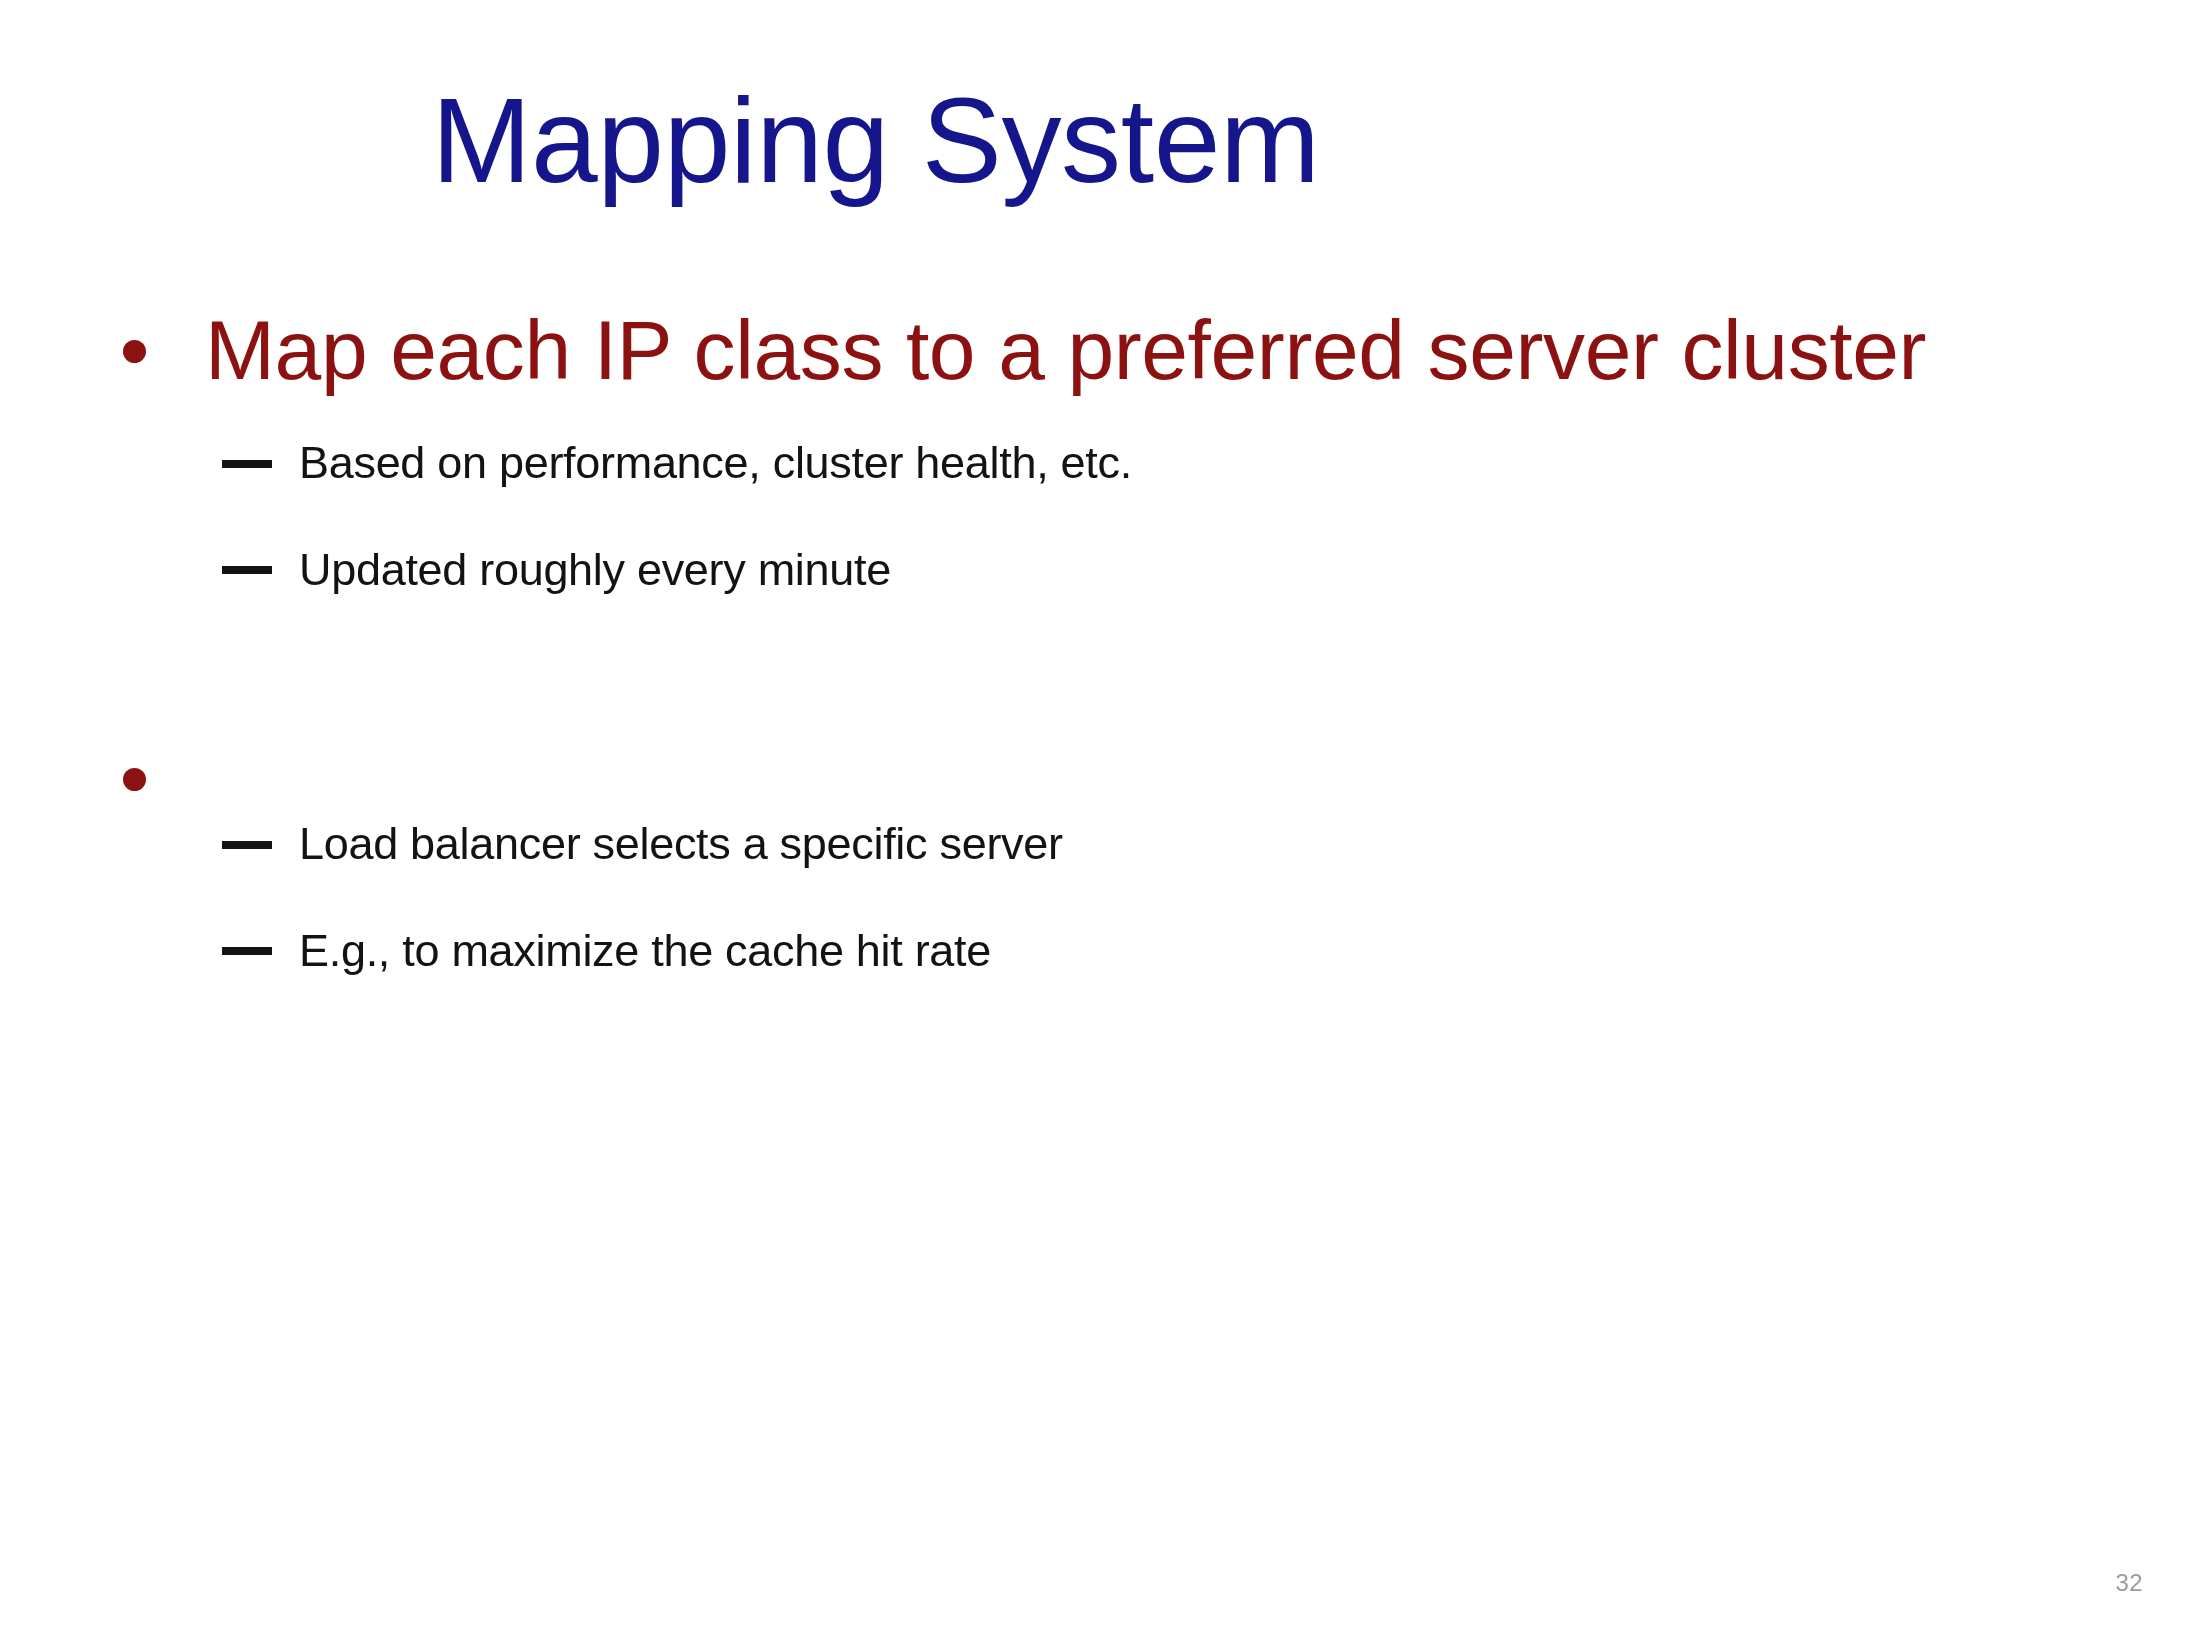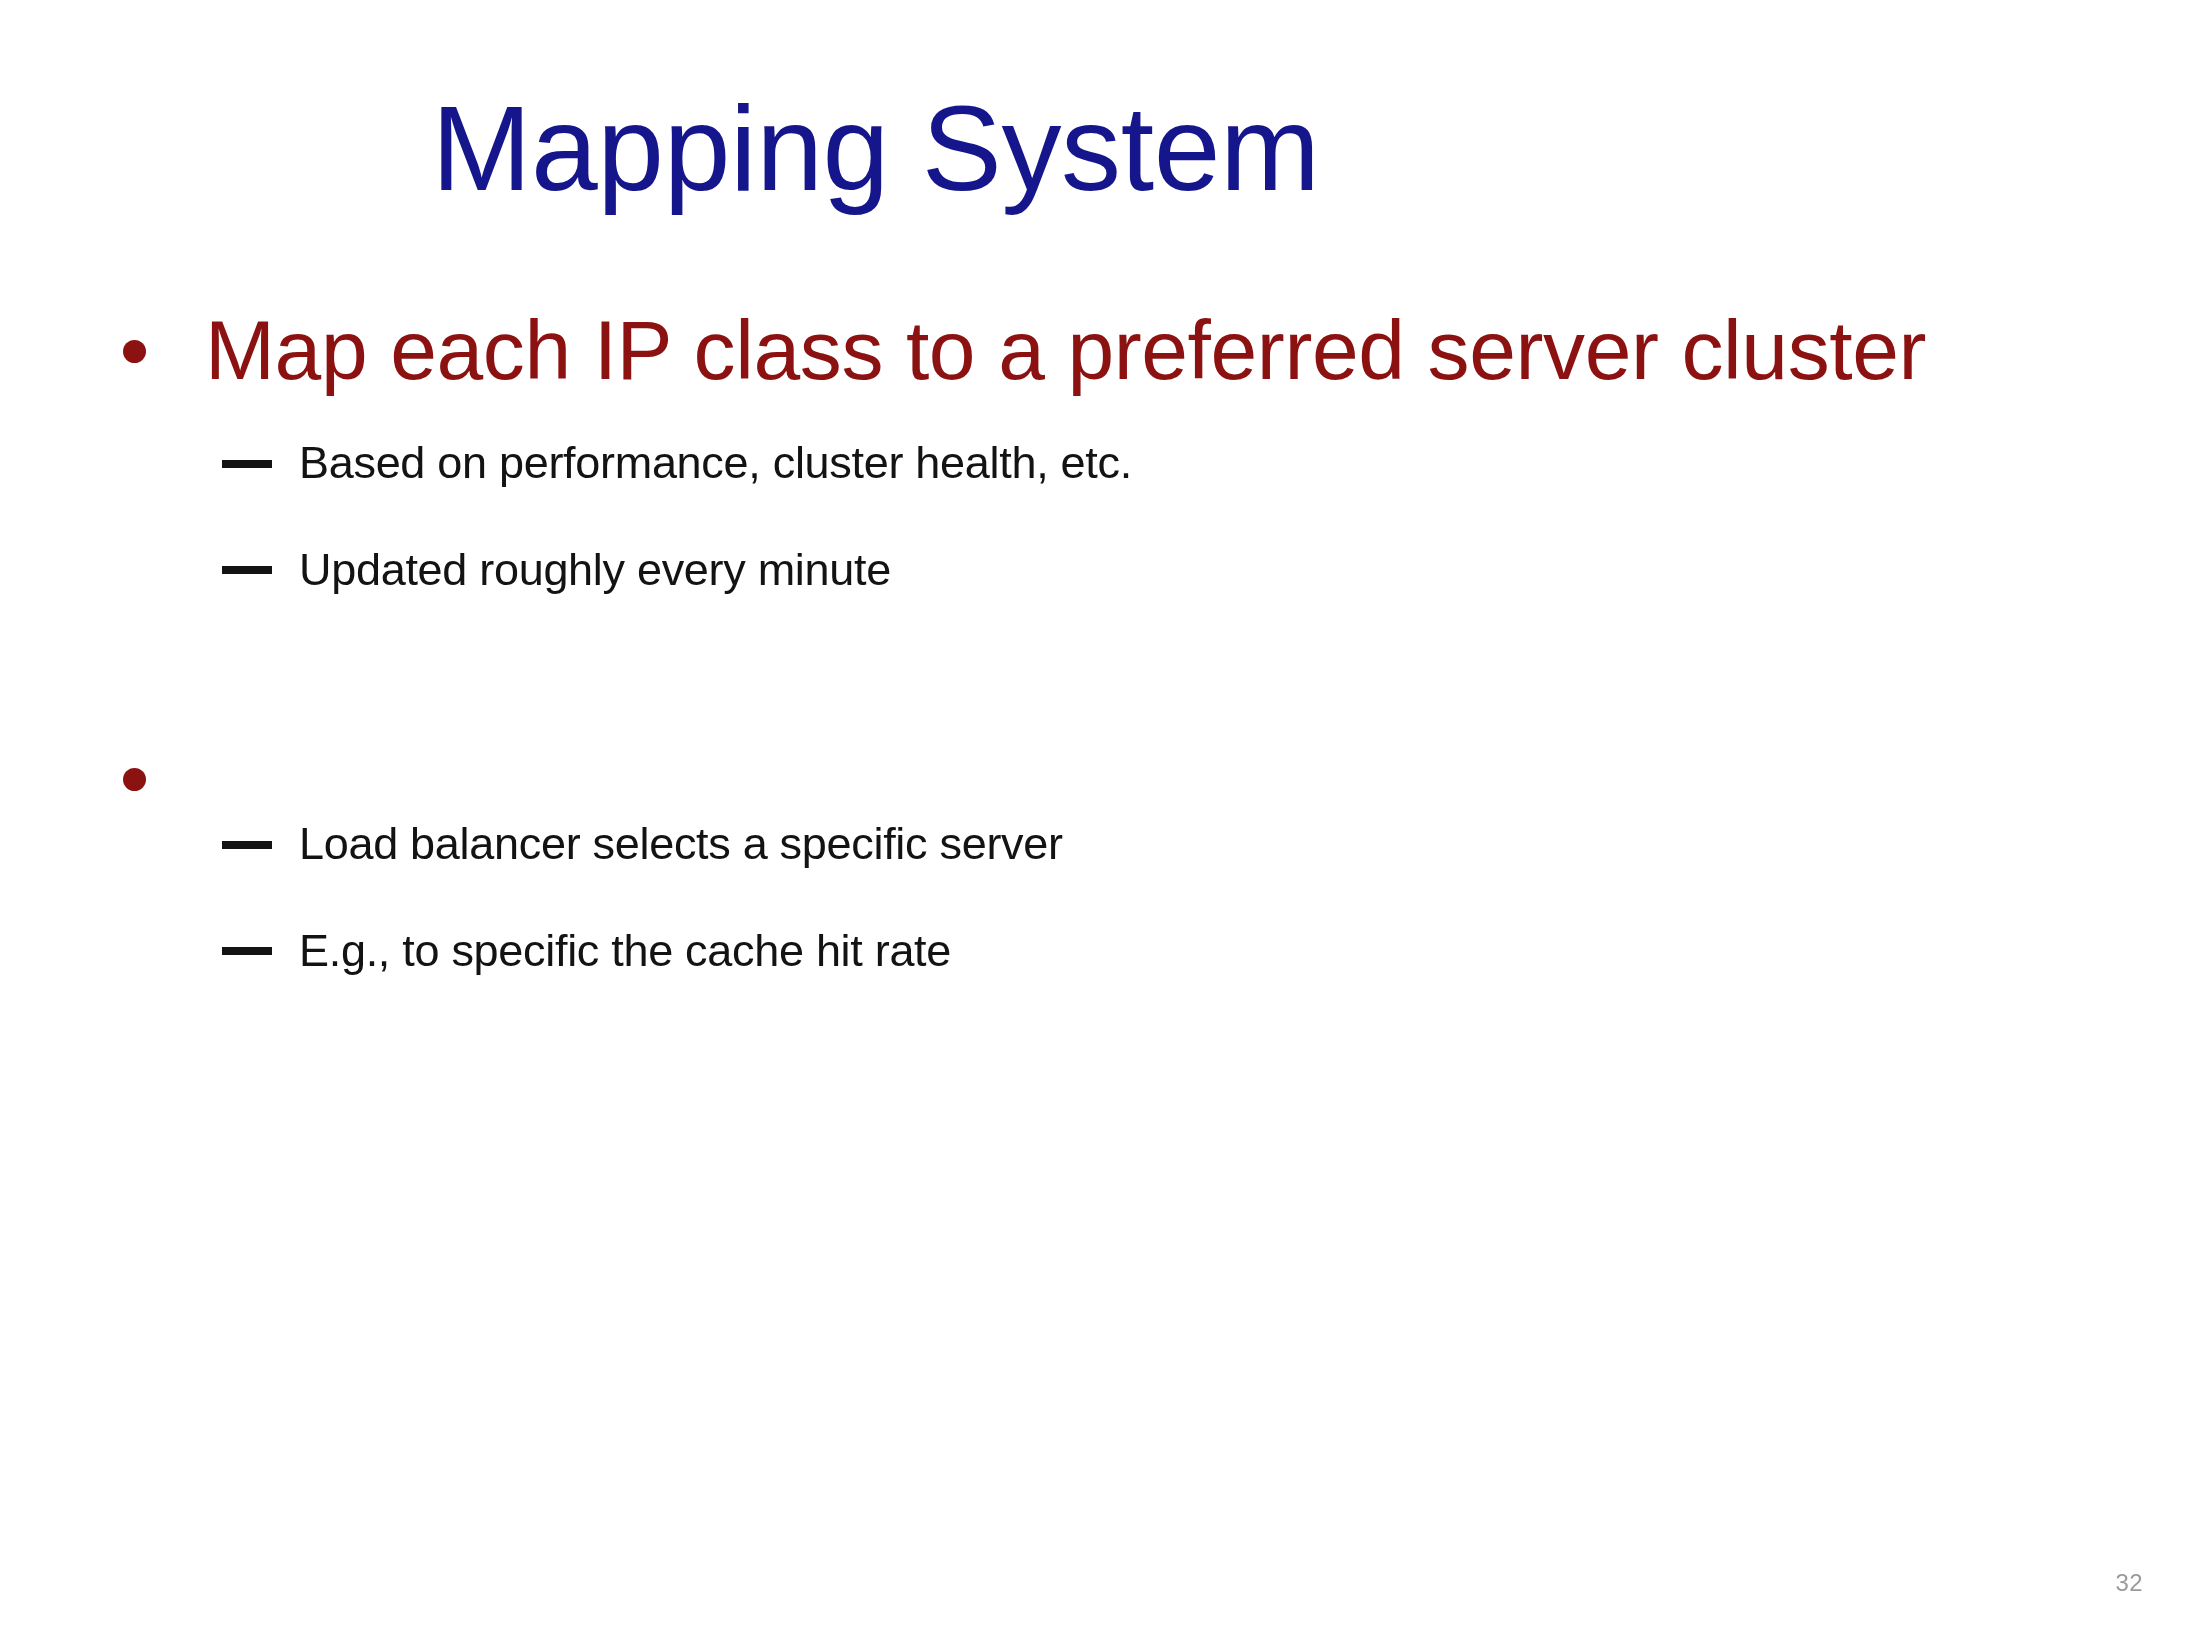--- a/index.html
+++ b/index.html
@@ -26,21 +26,20 @@
     top: 74px;
     width: 1751px;
     text-align: center;
     font-family: "Liberation Sans", sans-serif;
     font-size: 120px;
     line-height: 1.1;
     font-weight: 400;
     color: #15158c;
     letter-spacing: -0.4px;
     white-space: nowrap;
-    margin-top: 8px;
   }
 
   
   .body-outline {
     position: absolute;
     left: 0;
     top: 303px;
     width: 1742px;
   }
 
@@ -169,21 +168,21 @@
         </span>
       <span>Load balancer selects a specific server</span>
     </div>
 
     <div class="gap-l2"></div>
 
     <div class="level2">
       <span class="marker">
           <span class="dash"></span>
         </span>
-      <span>E.g., to specific the cache hit rate</span>
+      <span>E.g., to maximize the cache hit rate</span>
     </div>
 
   </div>
 
   <div class="page-number">32</div>
 
 </div>
 
 
 </body></html>

